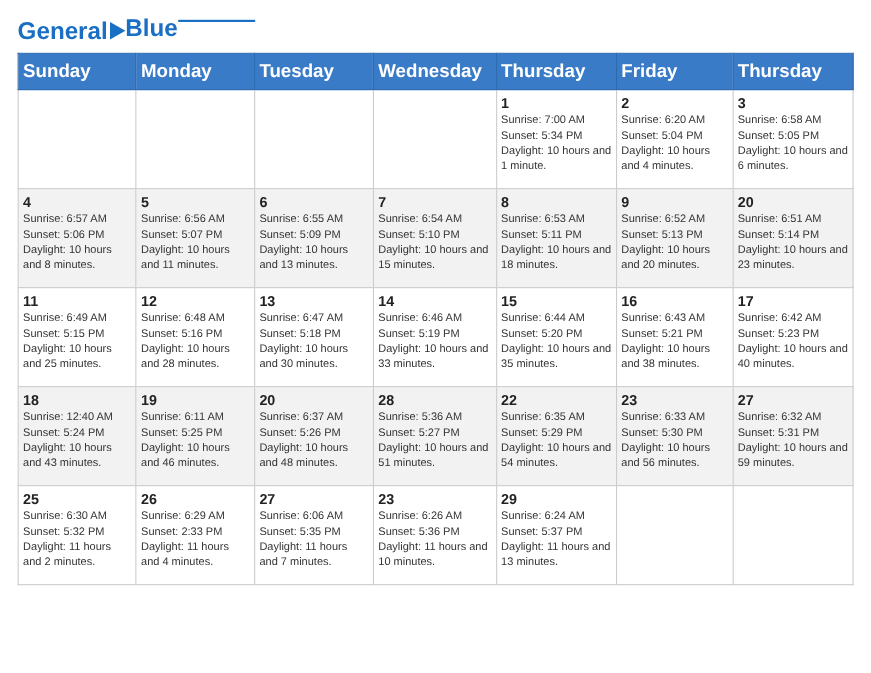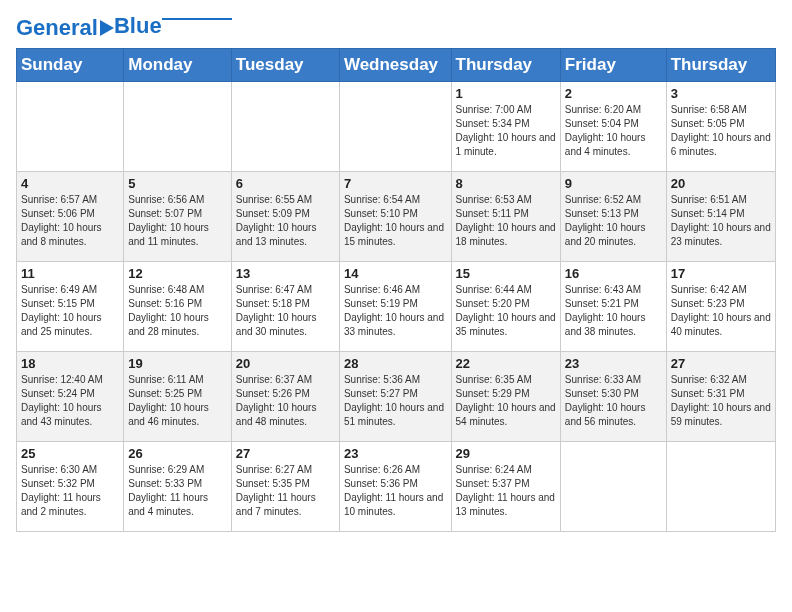--- a/index.html
+++ b/index.html
@@ -290,26 +290,26 @@
       <tr class="row-white">
         <td>
           <span class="day-num">25</span>
           <div class="day-info">Sunrise: 6:30 AM
 Sunset: 5:32 PM
 Daylight: 11 hours and 2 minutes.</div>
         </td>
         <td>
           <span class="day-num">26</span>
           <div class="day-info">Sunrise: 6:29 AM
-Sunset: 5:33 PM
+Sunset: 2:33 PM
 Daylight: 11 hours and 4 minutes.</div>
         </td>
         <td>
           <span class="day-num">27</span>
-          <div class="day-info">Sunrise: 6:27 AM
+          <div class="day-info">Sunrise: 6:06 AM
 Sunset: 5:35 PM
 Daylight: 11 hours and 7 minutes.</div>
         </td>
         <td>
           <span class="day-num">23</span>
           <div class="day-info">Sunrise: 6:26 AM
 Sunset: 5:36 PM
 Daylight: 11 hours and 10 minutes.</div>
         </td>
         <td>

